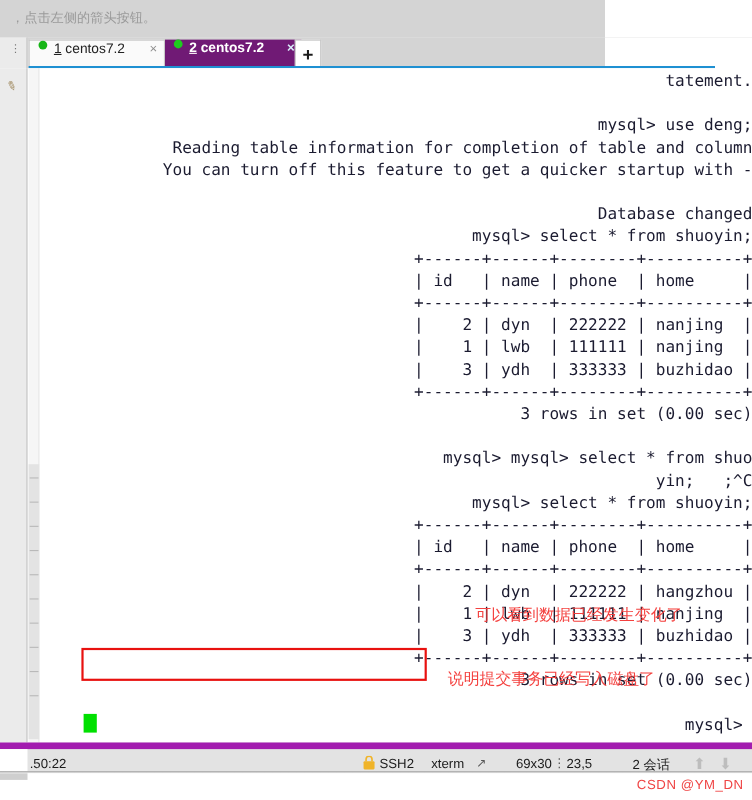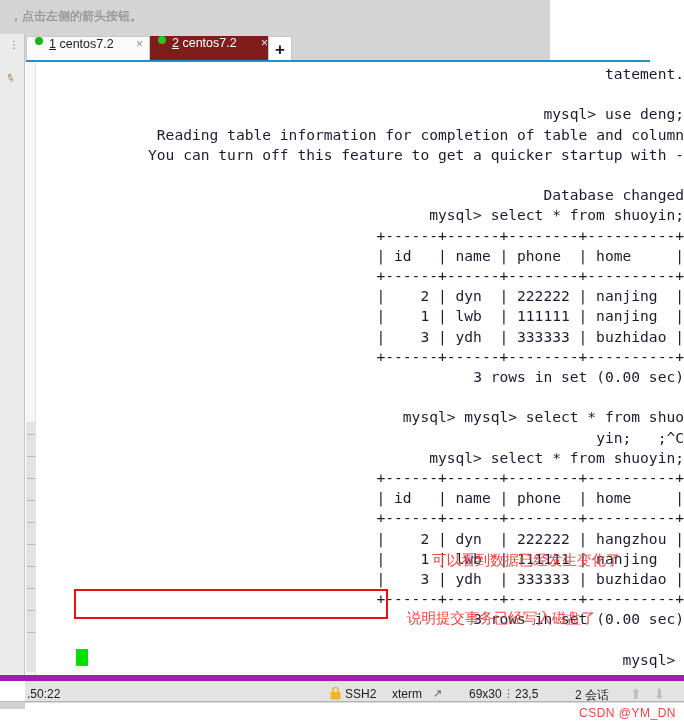--- a/index.html
+++ b/index.html
@@ -16,21 +16,20 @@
     height: 727px;
     background: #ffffff;
   }
 
   
   .top-strip {
     position: absolute;
     left: 0; top: 0;
     width: 684px; height: 34px;
     background: #d6d6d6;
-    font-weight: bold;
   }
   .top-strip-inner {
     position: absolute;
     left: 0; top: 0;
     width: 550px; height: 34px;
     background: #d4d4d4;
   }
   .top-hint {
     position: absolute;
     left: 10px; top: 8px;
@@ -88,23 +87,23 @@
     left: 26px;
     width: 124px;
     background: #fafafa;
     color: #222222;
     border: 1px solid #c8c8c8;
     border-bottom: none;
   }
   .tab.active {
     left: 150px;
     width: 124px;
-    background: #7f1d1d;
+    background: #701a75;
     color: #ffffff;
-    font-weight: normal;
+    font-weight: bold;
   }
   .tab-dot {
     width: 8px; height: 8px;
     border-radius: 50%;
     background: #16b516;
     margin-right: 6px;
     flex: none;
   }
   .tab.active .tab-dot { background: #1ecb1e; }
   .tab-label { flex: 1; }

